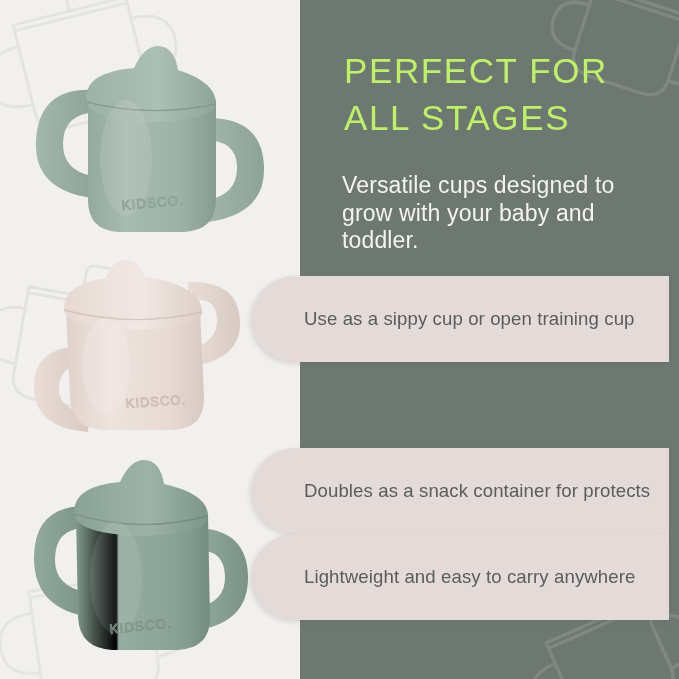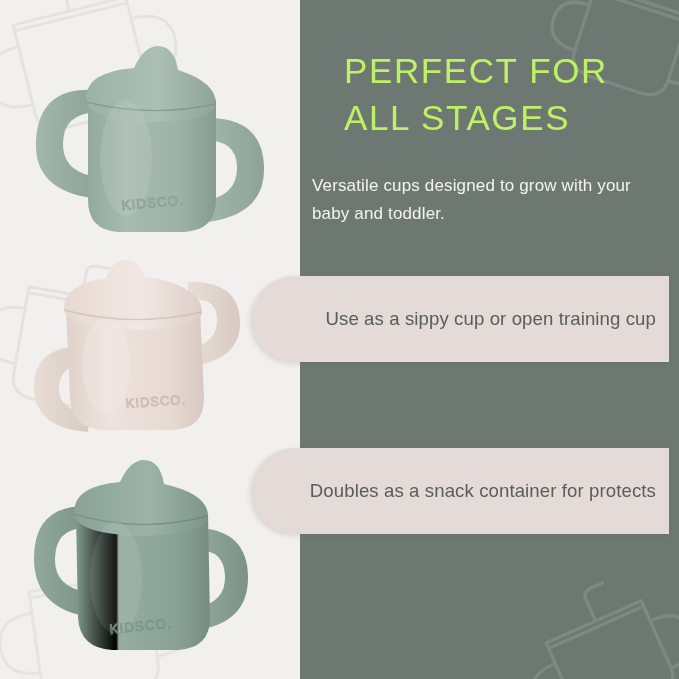--- a/index.html
+++ b/index.html
@@ -24,34 +24,33 @@
   .panel-wm{position:absolute;opacity:.18;}
 
   .title{
     position:absolute;left:44px;top:47px;width:340px;
     color:#bef264;font-size:35px;line-height:47px;
     letter-spacing:1.6px;font-weight:400;
   }
   .title span{display:block;white-space:nowrap;}
 
   .subtitle{
-    position:absolute;left:12px;top:172px;width:320px;
-    color:#f4f3f1;font-size:17px;line-height:27.5px;
+    position:absolute;left:42px;top:172px;width:320px;
+    color:#f4f3f1;font-size:23px;line-height:27.5px;
     letter-spacing:.15px;font-weight:400;
   }
 
   
   .pills{position:absolute;left:0;top:0;width:679px;height:679px;pointer-events:none;}
   .pill{
     position:absolute;left:252px;width:417px;height:86px;
     background:#e4dad7;
     border-radius:43px 0 0 43px;
     box-shadow:-2px 2px 5px rgba(80,80,80,.16);
     pointer-events:auto;
-    text-align:right;
   }
   .pill-txt{
     position:absolute;left:52px;top:50%;transform:translateY(-50%);
     width:352px;color:#595d5c;font-size:18.6px;line-height:26px;
     letter-spacing:.1px;
   }
   .p0{top:276px;} .p1{top:362px;} .p2{top:448px;} .p3{top:534px;}
 </style>
 </head>
 <body>
@@ -241,15 +240,18 @@
 
     <div class="pill p0">
       <div class="pill-txt">Use as a sippy cup or open training cup</div>
     </div>
 
 
     <div class="pill p2">
       <div class="pill-txt">Doubles as a snack container for protects</div>
     </div>
 
+    <div class="pill p3">
+      <div class="pill-txt">Lightweight and easy to carry anywhere</div>
+    </div>
   </div>
 
 </div>
 
 </body></html>

